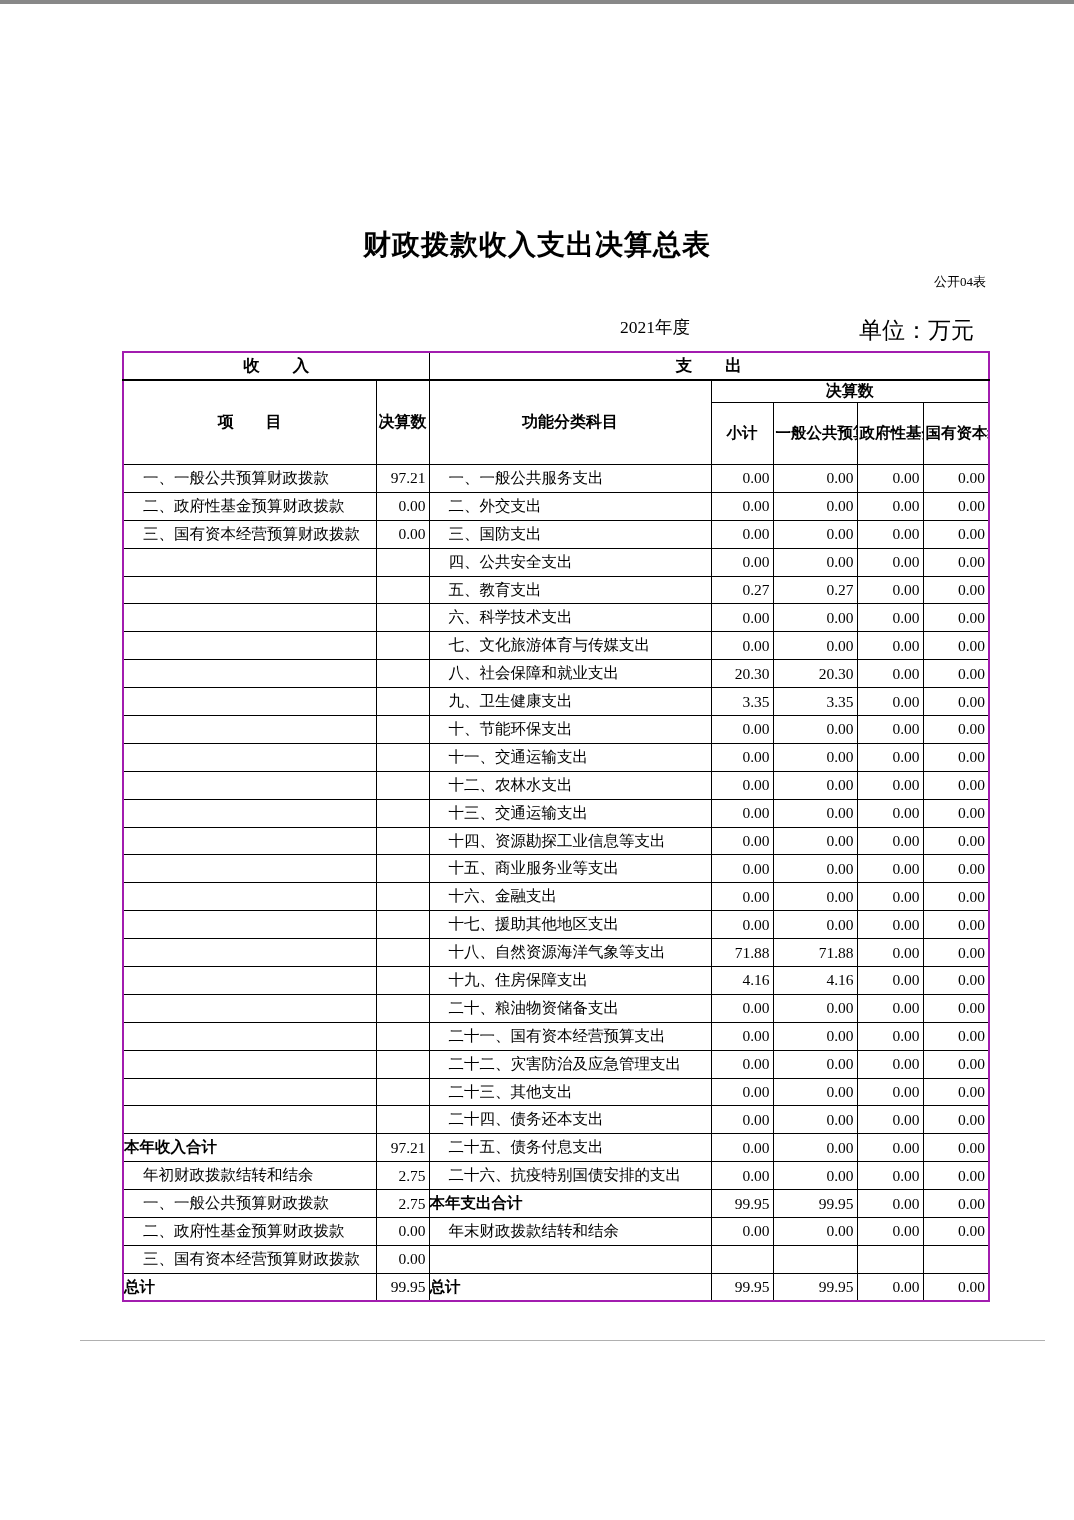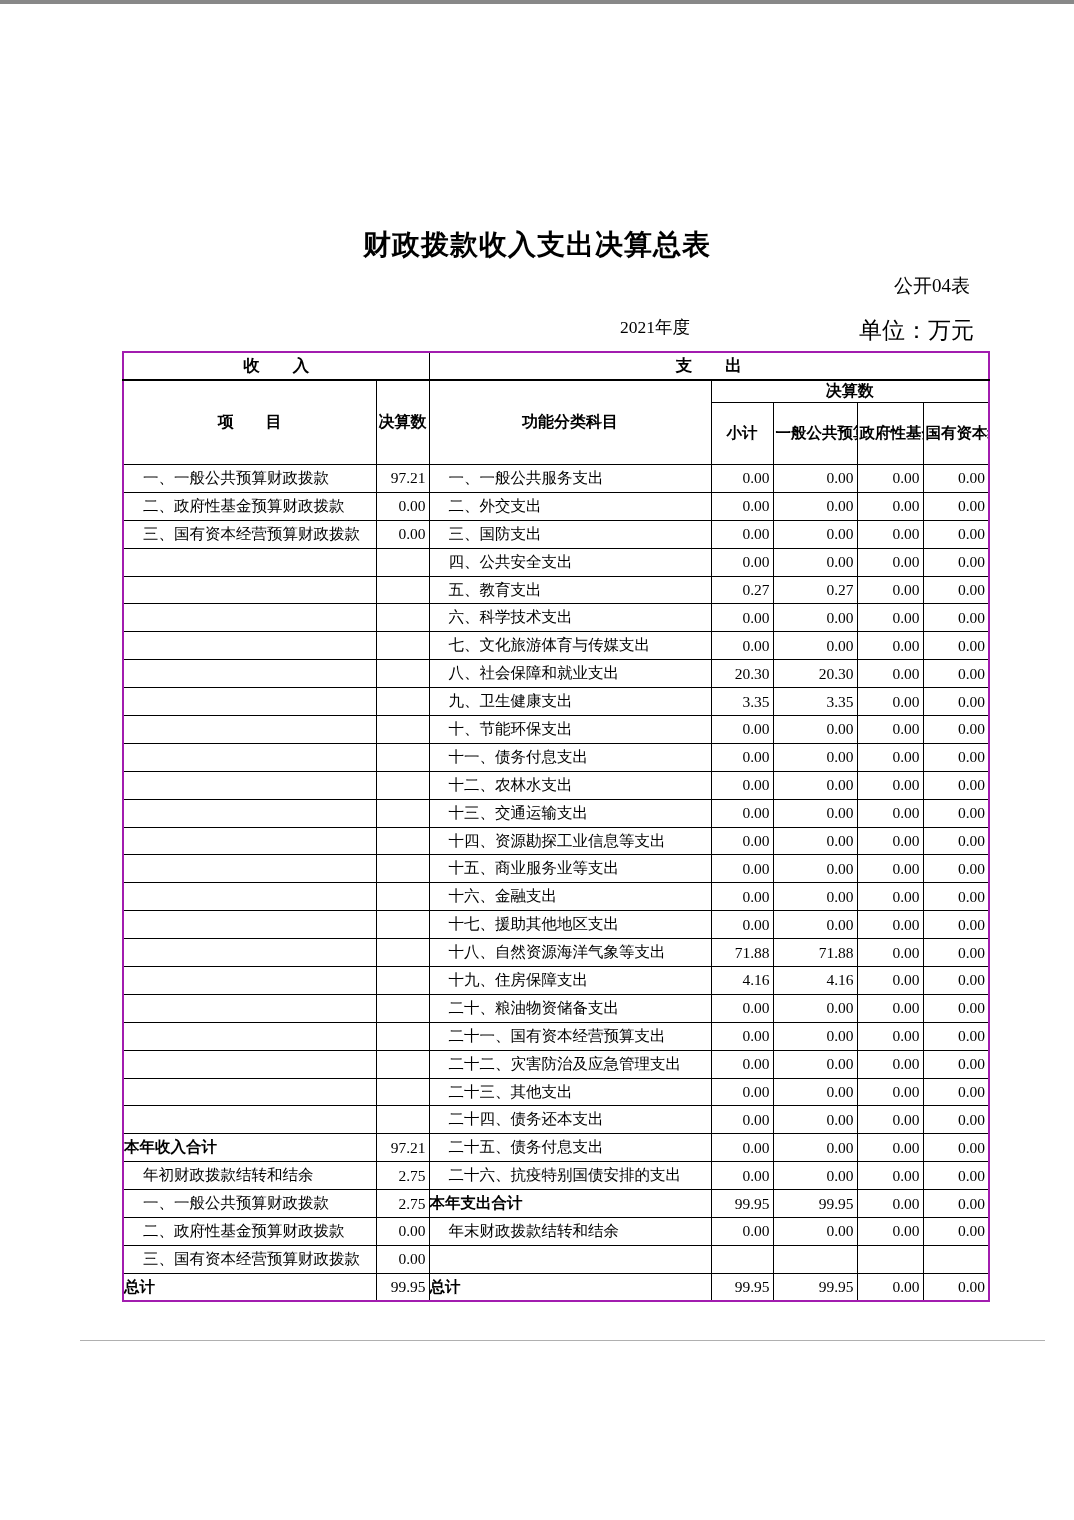--- a/index.html
+++ b/index.html
@@ -21,22 +21,22 @@
     width: 1074px;
     text-align: center;
     font-family: "Liberation Sans", "DejaVu Sans", sans-serif;
     font-size: 28px;
     font-weight: bold;
     letter-spacing: 1px;
   }
   .table-no {
     position: absolute;
     top: 269px;
-    right: 104px;
-    font-size: 19px;
+    right: 88px;
+    font-size: 13px;
   }
   .dept {
     position: absolute;
     top: 300px;
     left: 122px;
     width: 437px;
     font-size: 17.5px;
     line-height: 1.25;
   }
   .year {
@@ -220,21 +220,21 @@
           <td class="c-num"></td>
           <td class="c-item">十、节能环保支出</td>
           <td class="c-num">0.00</td>
           <td class="c-num">0.00</td>
           <td class="c-num">0.00</td>
           <td class="c-num">0.00</td>
         </tr>
         <tr>
           <td class="c-item"></td>
           <td class="c-num"></td>
-          <td class="c-item">十一、债务付息支出</td>
+          <td class="c-item">十一、交通运输支出</td>
           <td class="c-num">0.00</td>
           <td class="c-num">0.00</td>
           <td class="c-num">0.00</td>
           <td class="c-num">0.00</td>
         </tr>
         <tr>
           <td class="c-item"></td>
           <td class="c-num"></td>
           <td class="c-item">十二、农林水支出</td>
           <td class="c-num">0.00</td>

